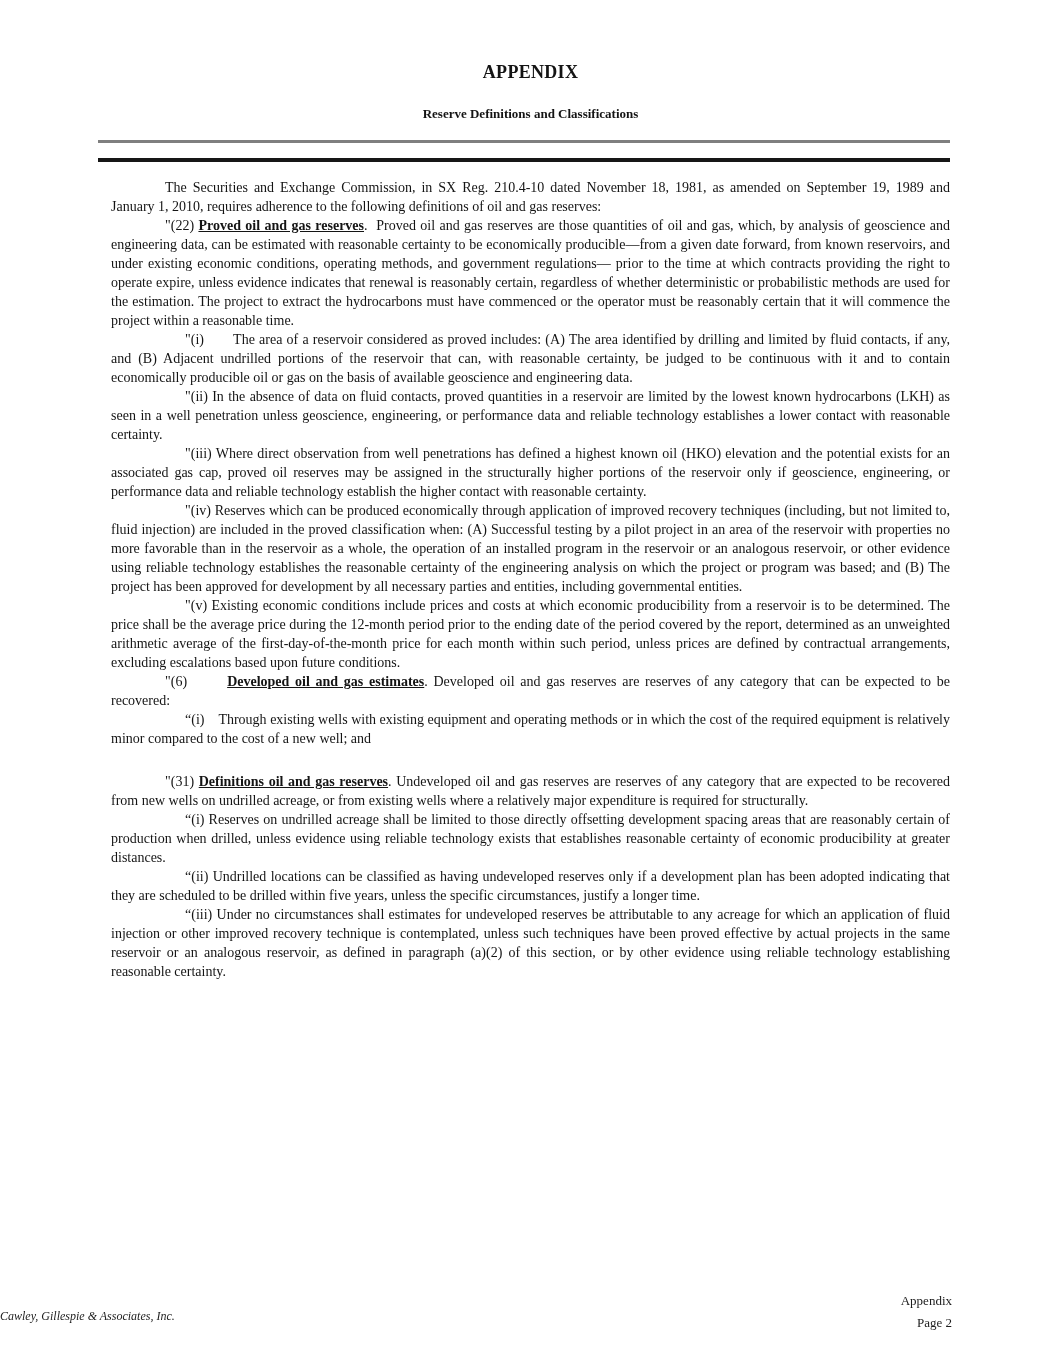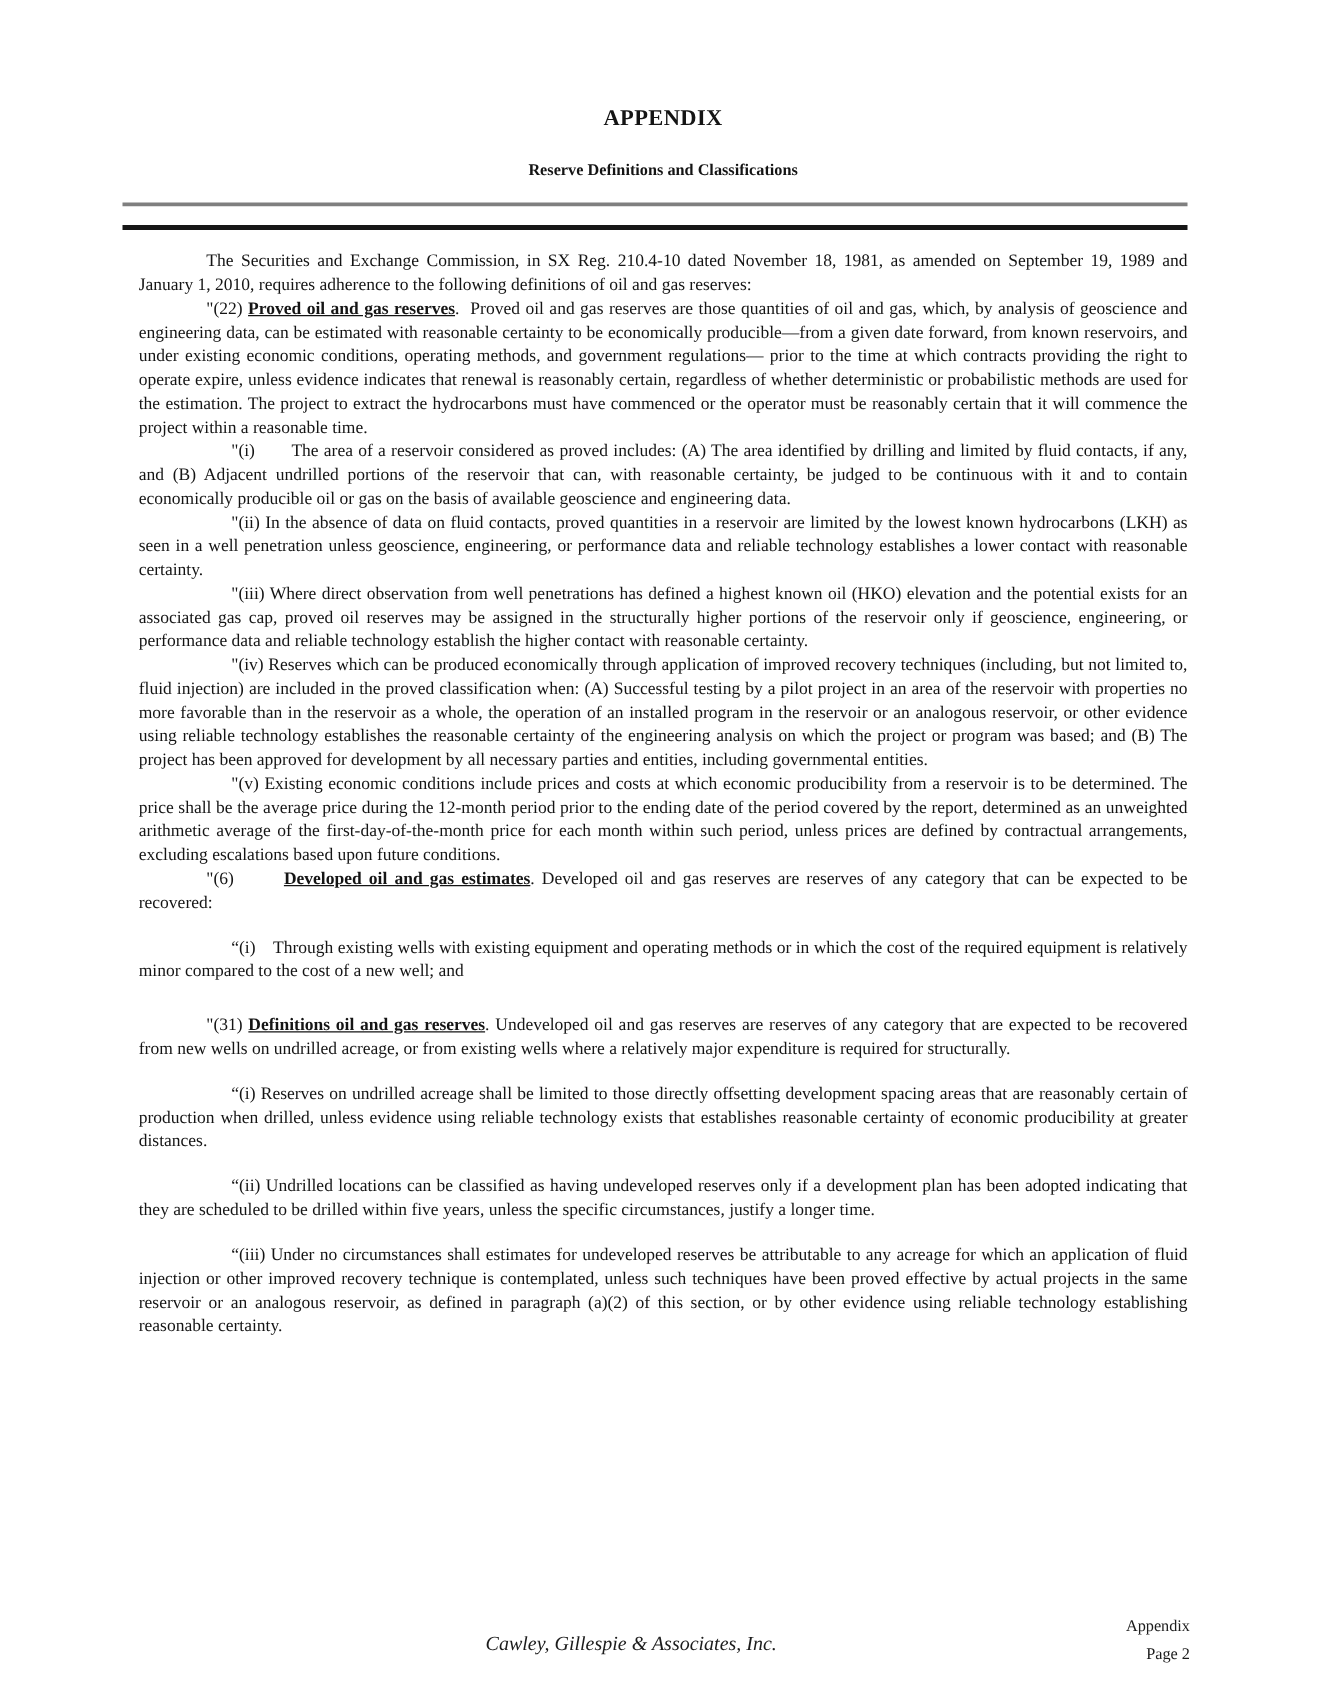--- a/index.html
+++ b/index.html
@@ -6,21 +6,21 @@
   html, body { background: #ffffff; }
   body {
     width: 1055px; height: 1365px;
     position: relative;
     font-family: "Liberation Serif", "DejaVu Serif", serif;
     color: #141414;
     overflow: hidden;
   }
   .page {
     position: absolute; inset: 0;
-    padding: 84px 105px 0 111px;
+    padding: 62px 105px 0 111px;
   }
   .doc-title {
     text-align: center;
     font-size: 18px;
     font-weight: bold;
     line-height: 20px;
     letter-spacing: 0.3px;
   }
   .doc-subtitle {
     text-align: center;
@@ -36,29 +36,29 @@
     margin-top: 16px;
     font-size: 14px;
     line-height: 19px;
     text-align: justify;
   }
   p.para { margin: 0; }
   .level-main { text-indent: 54px; margin-top: 20px; }
   .level-sub  { text-indent: 74px; margin-top: 11px; }
   .group-intro.level-main { margin-top: 14px; }
   .group-developed.level-sub,
-  .group-undeveloped.level-sub { margin-top: 17px; }
+  .group-undeveloped.level-sub { }
   .group-undeveloped.level-main { margin-top: 24px; }
   .defined-term { font-weight: bold; text-decoration: underline; }
   .footer-company {
     position: absolute;
     top: 1306px; left: 0; width: 1010px;
-    text-align: center;
+    text-align: left;
     font-style: italic;
-    font-size: 16px;
+    font-size: 12px;
     line-height: 20px;
     color: #1c1c1c;
   }
   .footer-right {
     position: absolute;
     top: 1290px; right: 103px;
     text-align: right;
     font-size: 13px;
     line-height: 21.5px;
     color: #1c1c1c;

